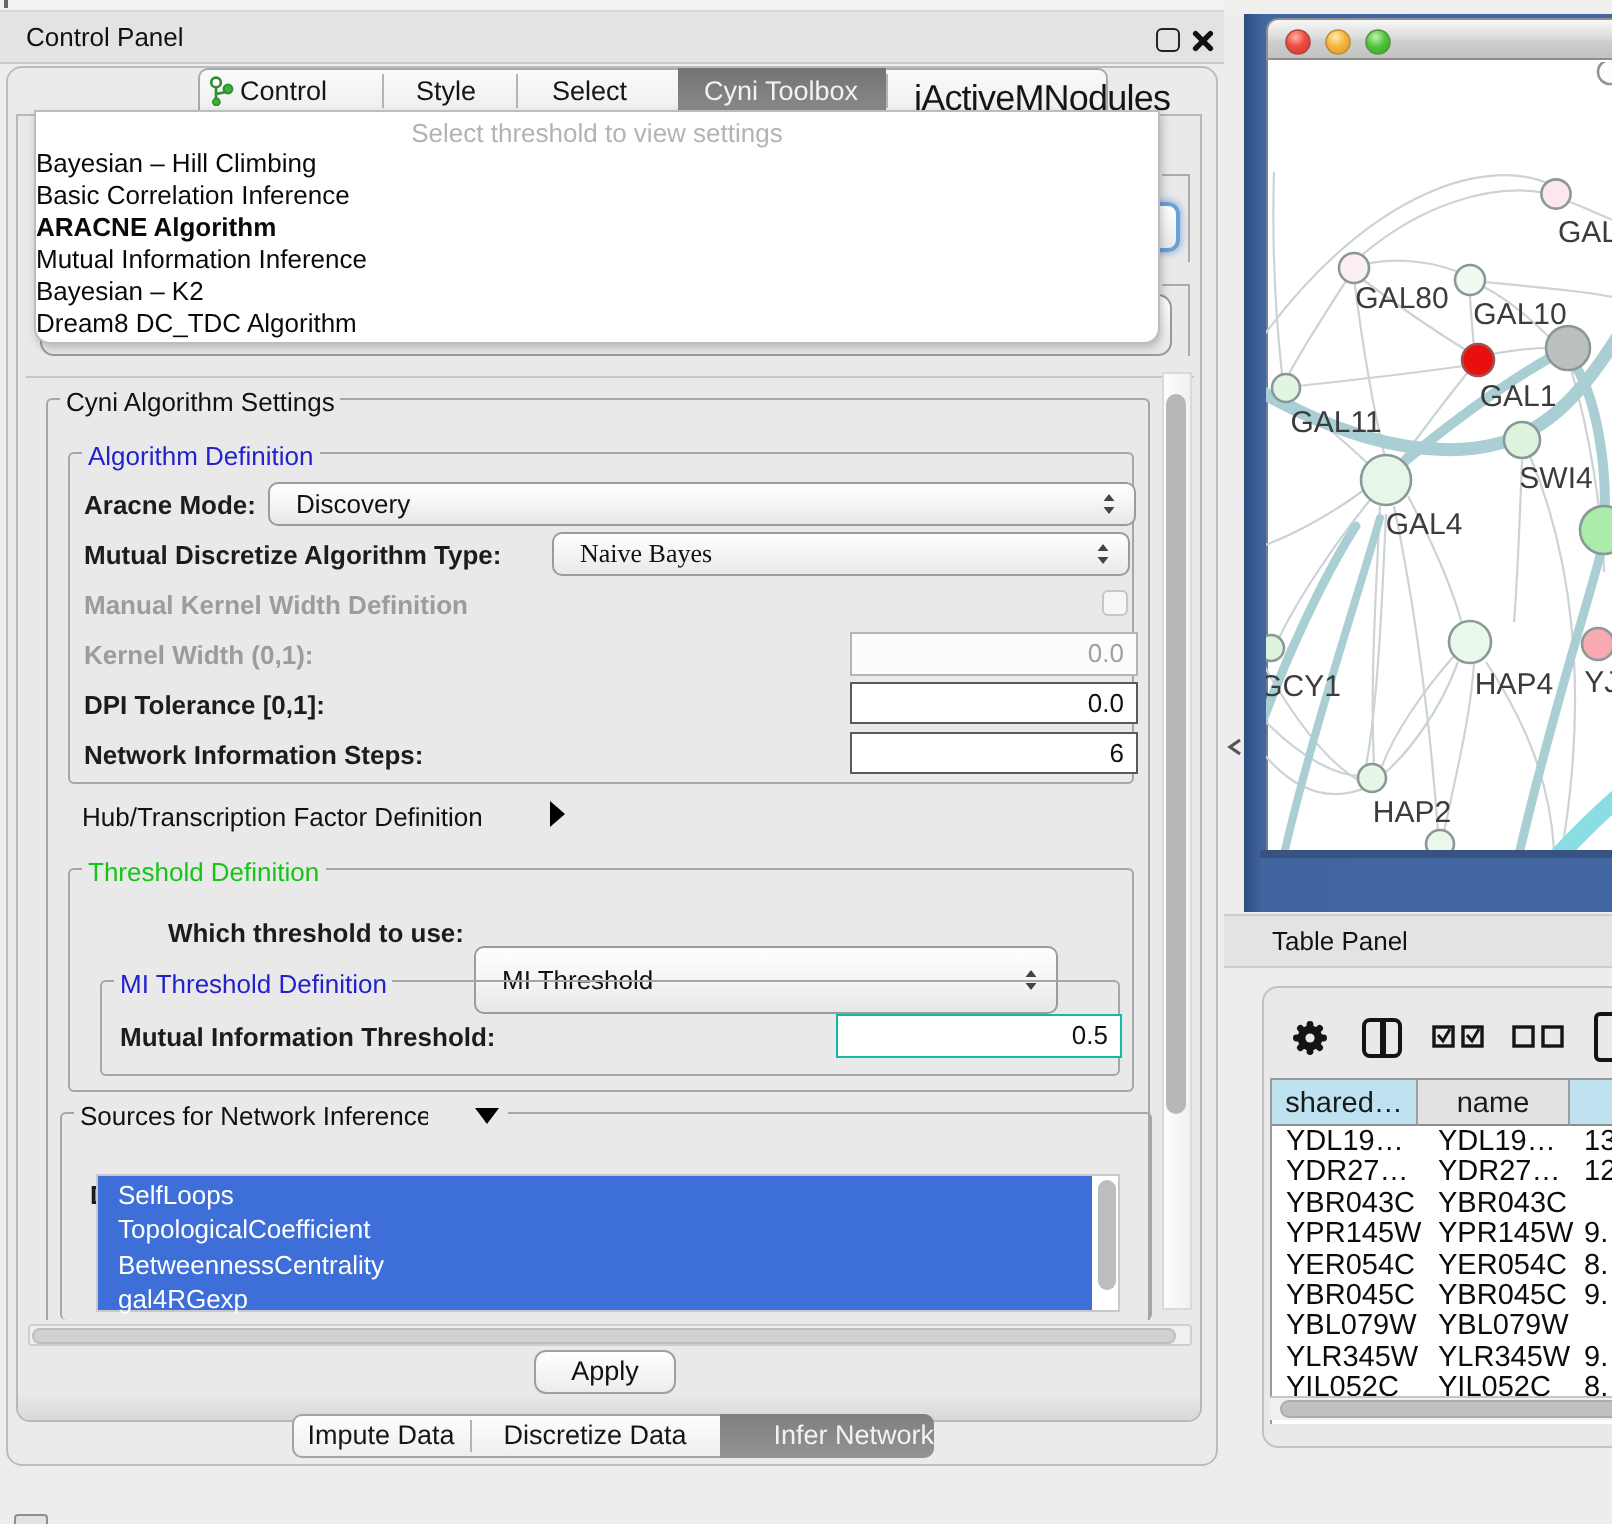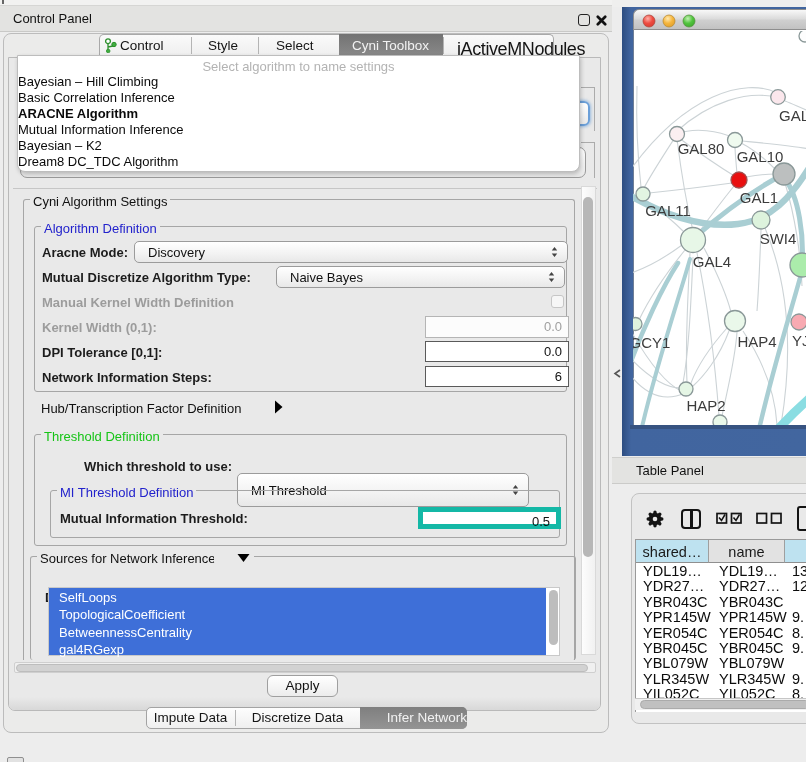--- a/index.html
+++ b/index.html
@@ -67,21 +67,21 @@
 <div class="gt" style="left:41px;top:225.5px;color:#2222cc;">Algorithm Definition</div>
 
 <div class="lbl abs" style="left:42px;top:245px;">Aracne Mode:</div>
 <div class="combo" style="left:134px;top:241px;width:434px;height:22px;">
   <span class="tx">Discovery</span>
   <svg class="carets" viewBox="0 0 9 14">
       <path d="M1 5 L4.5 0.5 L8 5 Z M1 9 L4.5 13.5 L8 9 Z" fill="#444"></path>
     </svg>
 </div>
 <div class="lbl abs" style="left:42px;top:270px;">Mutual Discretize Algorithm Type:</div>
-<div class="combo" style="left:276px;top:266px;width:289px;height:22px;">
+<div class="combo" style="left:276px;top:266px;width:289px;height:22px;font-family:Liberation Serif, serif;">
   <span class="tx">Naive Bayes</span>
   <svg class="carets" viewBox="0 0 9 14">
       <path d="M1 5 L4.5 0.5 L8 5 Z M1 9 L4.5 13.5 L8 9 Z" fill="#444"></path>
     </svg>
 </div>
 <div class="dlbl abs" style="left:42px;top:295px;">Manual Kernel Width Definition</div>
 <div class="abs" style="left:551px;top:295px;width:13px;height:13px;border:1.5px solid #c6c6c6;border-radius:3px;background:#f6f6f6;box-sizing:border-box;"></div>
 <div class="dlbl abs" style="left:42px;top:320px;">Kernel Width (0,1):</div>
 <div class="field" style="left:425px;top:316px;width:144px;height:22px;border:1px solid #b5b5b5;color:#a0a0a0;background:#fcfcfc;">0.0</div>
 <div class="lbl abs" style="left:42px;top:345px;">DPI Tolerance [0,1]:</div>
@@ -99,21 +99,21 @@
 <div class="lbl abs" style="left:232px;top:459px;transform:translateX(-100%);">Which threshold to use:</div>
 <div class="combo" style="left:237px;top:473px;width:292px;height:34px;">
   <span class="tx">MI Threshold</span>
   <svg class="carets" viewBox="0 0 9 14">
       <path d="M1 5 L4.5 0.5 L8 5 Z M1 9 L4.5 13.5 L8 9 Z" fill="#444"></path>
     </svg>
 </div>
 <div class="grp" style="left:50px;top:489.5px;width:510px;height:48.5px;"></div>
 <div class="gt" style="left:57px;top:489.5px;color:#2222cc;">MI Threshold Definition</div>
 <div class="lbl abs" style="left:60px;top:511px;">Mutual Information Threshold:</div>
-<div class="field" style="left:418px;top:507px;width:143px;height:22px;border:5px solid #14b8a6;line-height:20px;">0.5</div>
+<div class="field" style="left:418px;top:507px;width:143px;height:22px;border:1px solid #14b8a6;line-height:20px;">0.5</div>
 
 <div class="grp" style="left:30px;top:556px;width:546px;height:104px;border-bottom:none;"></div>
 <div class="gt" style="left:37px;top:556px;color:#111;background:#e9e9e9;">Sources for Network Inference</div>
 <div class="abs" style="left:214px;top:551px;width:40px;height:11px;background:#e9e9e9;"></div>
 <svg class="abs" style="left:237px;top:553px;" width="13" height="10" viewBox="0 0 13 10">
     <path d="M0.5 1 L12.5 1 L6.5 9 Z" fill="#000"></path>
   </svg>
 <div class="lbl abs" style="left:45px;top:590px;">Data Attributes</div>
 
 <div class="abs" style="left:48px;top:587px;width:512px;height:69px;border:1px solid #c9c9c9;background:#fff;box-sizing:border-box;"></div>
@@ -122,21 +122,21 @@
 <div class="abs" style="left:549px;top:590px;width:9px;height:55px;background:#bdbdbd;border-radius:5px;"></div>
 
 <div class="abs" style="left:14px;top:662px;width:582px;height:11px;background:#f0f0f0;border:1px solid #cfcfcf;border-radius:2px;box-sizing:border-box;"></div>
 <div class="abs" style="left:16px;top:663.5px;width:572px;height:8px;background:#d2d2d2;border-radius:4px;border:1px solid #bdbdbd;box-sizing:border-box;"></div>
 
 <div class="abs" style="left:9px;top:697px;width:591px;height:13px;background:linear-gradient(#e9e9e9,#d8d8d8);border-radius:0 0 6px 6px;"></div>
 
 <div class="abs" style="left:267px;top:675px;width:71px;height:22px;background:linear-gradient(#ffffff,#ececec);border:1px solid #9f9f9f;border-radius:6px;box-sizing:border-box;text-align:center;font-size:13.5px;color:#111;line-height:20px;">Apply</div>
 
 <div class="abs" style="left:17px;top:55px;width:563px;height:117px;background:#fff;border:1px solid #bdbdbd;border-radius:0 0 8px 8px;box-shadow:1px 2px 4px rgba(0,0,0,0.22);box-sizing:border-box;"></div>
-<div class="abs" style="left:17px;top:59px;width:563px;text-align:center;font-size:13px;color:#b3b3b3;">Select algorithm to name settings</div>
+<div class="abs" style="left:17px;top:59px;width:563px;text-align:center;font-size:13px;color:#b3b3b3;">Select threshold to view settings</div>
 <div class="abs" style="left:18px;top:74px;font-size:13px;color:#0a0a0a;line-height:16.1px;">Bayesian – Hill Climbing<br>Basic Correlation Inference<br><b>ARACNE Algorithm</b><br>Mutual Information Inference<br>Bayesian – K2<br>Dream8 DC_TDC Algorithm</div>
 
 <div class="abs" style="left:146px;top:707px;width:321px;height:22px;border:1px solid #a3a3a3;border-radius:5px;background:linear-gradient(#fdfdfd,#efefef);box-sizing:border-box;"></div>
 <div class="abs" style="left:235px;top:710px;width:1px;height:16px;background:#b4b4b4;"></div>
 <div class="abs" style="left:360px;top:707px;width:107px;height:22px;background:linear-gradient(#7f7f7f,#949494);border-radius:0 5px 5px 0;"></div>
 <div class="abs" style="left:146px;top:707px;width:89px;height:22px;text-align:center;font-size:13.5px;color:#151515;line-height:22px;">Impute Data</div>
 <div class="abs" style="left:235px;top:707px;width:125px;height:22px;text-align:center;font-size:13.5px;color:#151515;line-height:22px;">Discretize Data</div>
 <div class="abs" style="left:360px;top:707px;width:107px;height:22px;text-align:right;font-size:13.5px;color:#f2f2f2;line-height:22px;border-radius:10px;">Infer Network</div>
 
 <div class="abs" style="left:7px;top:757px;width:17px;height:12px;border:1.5px solid #8f8f8f;border-radius:2px;background:#e2e2e2;box-sizing:border-box;"></div>

